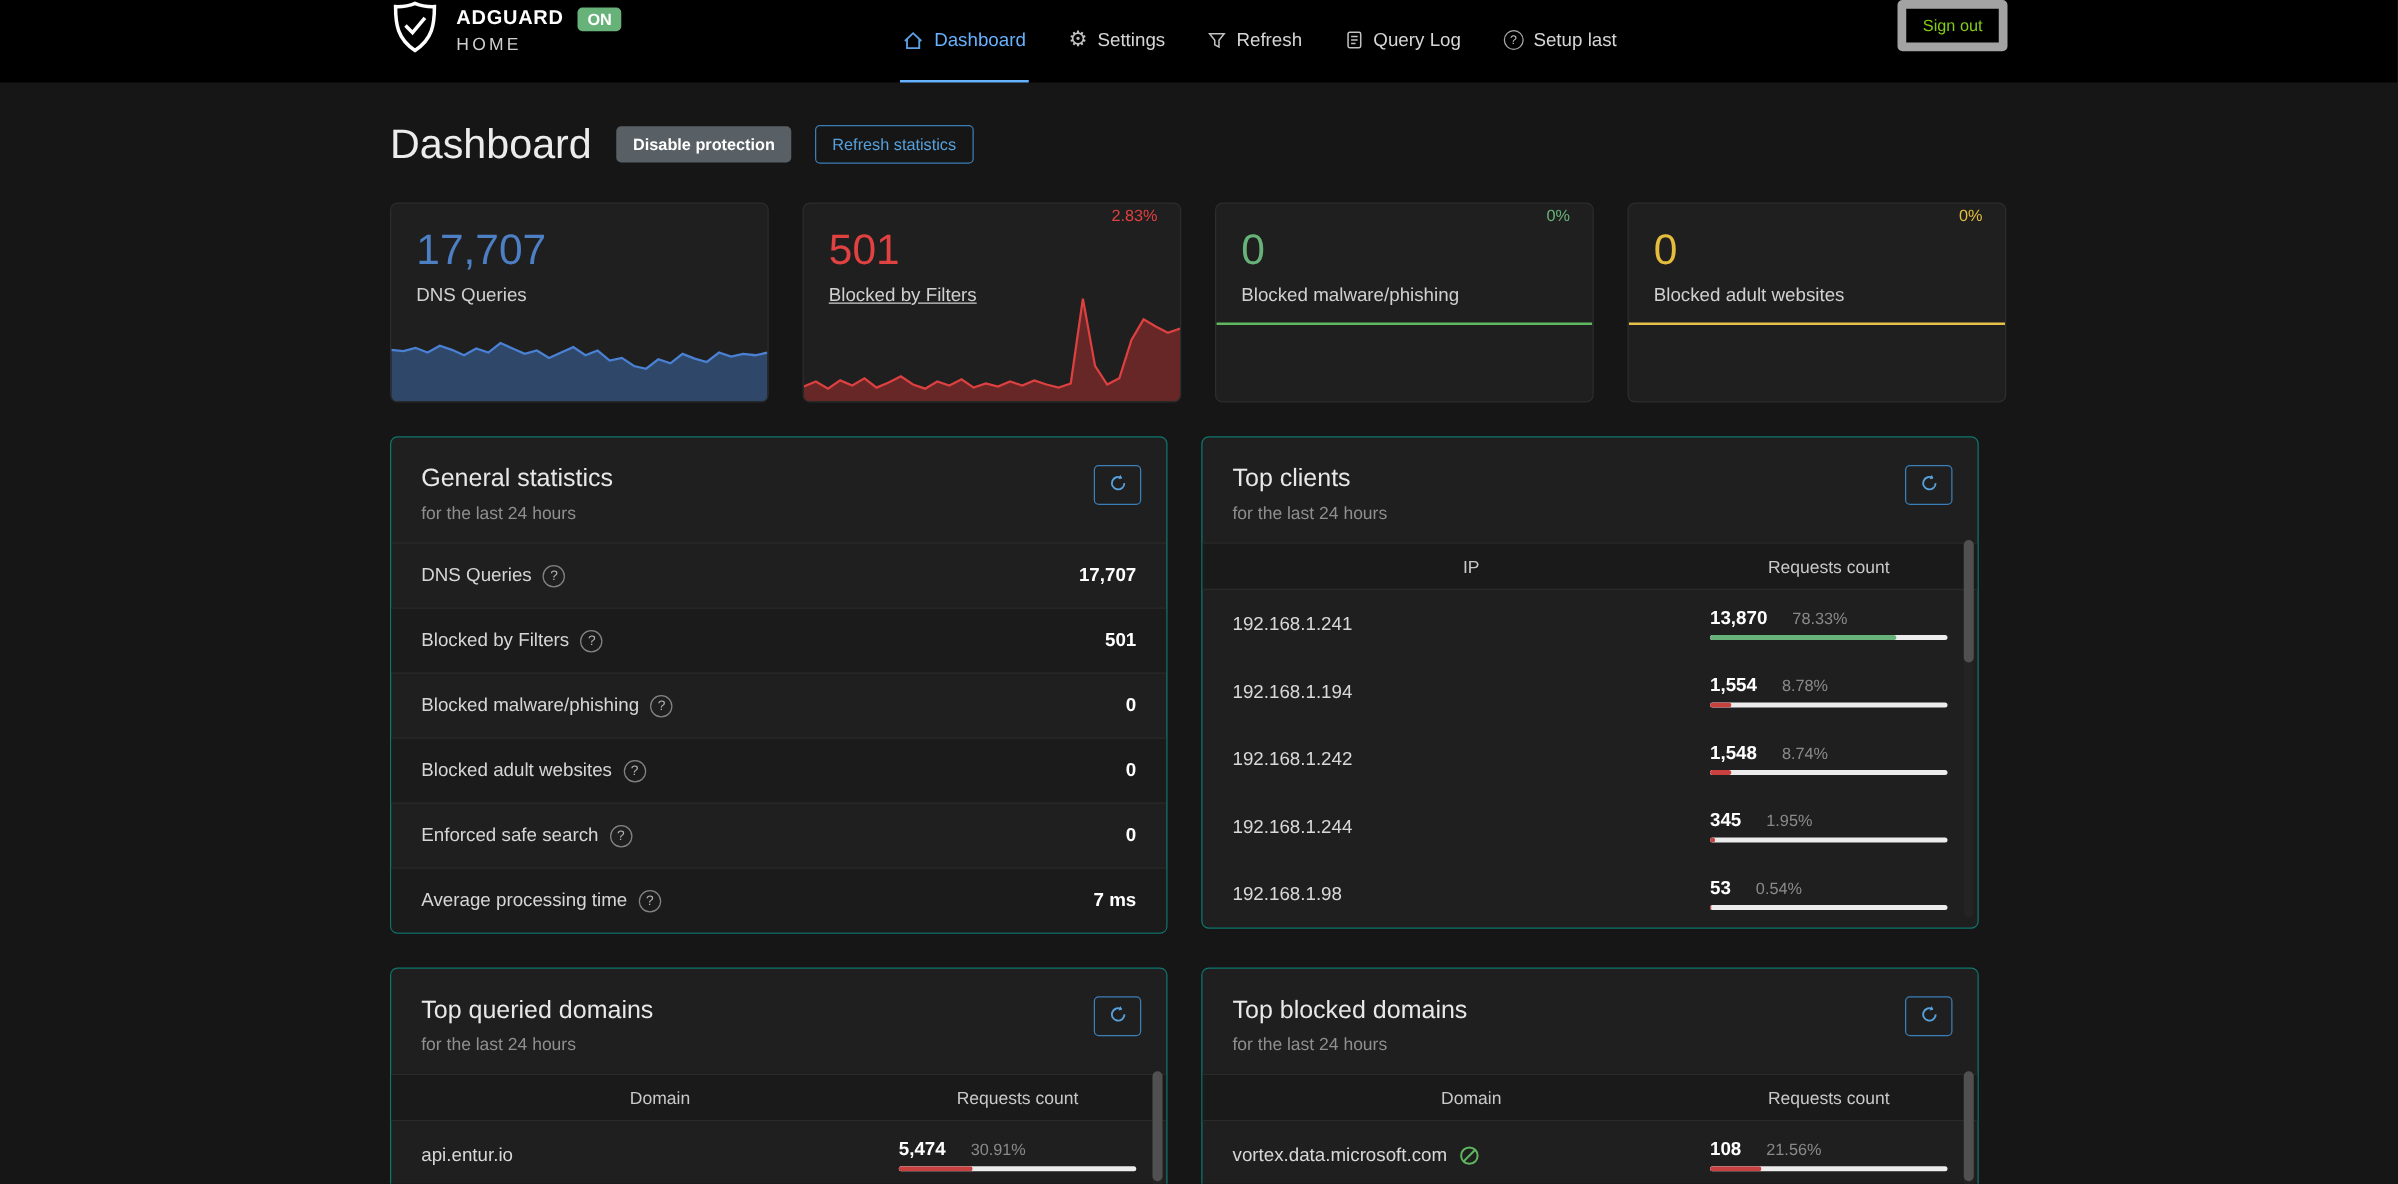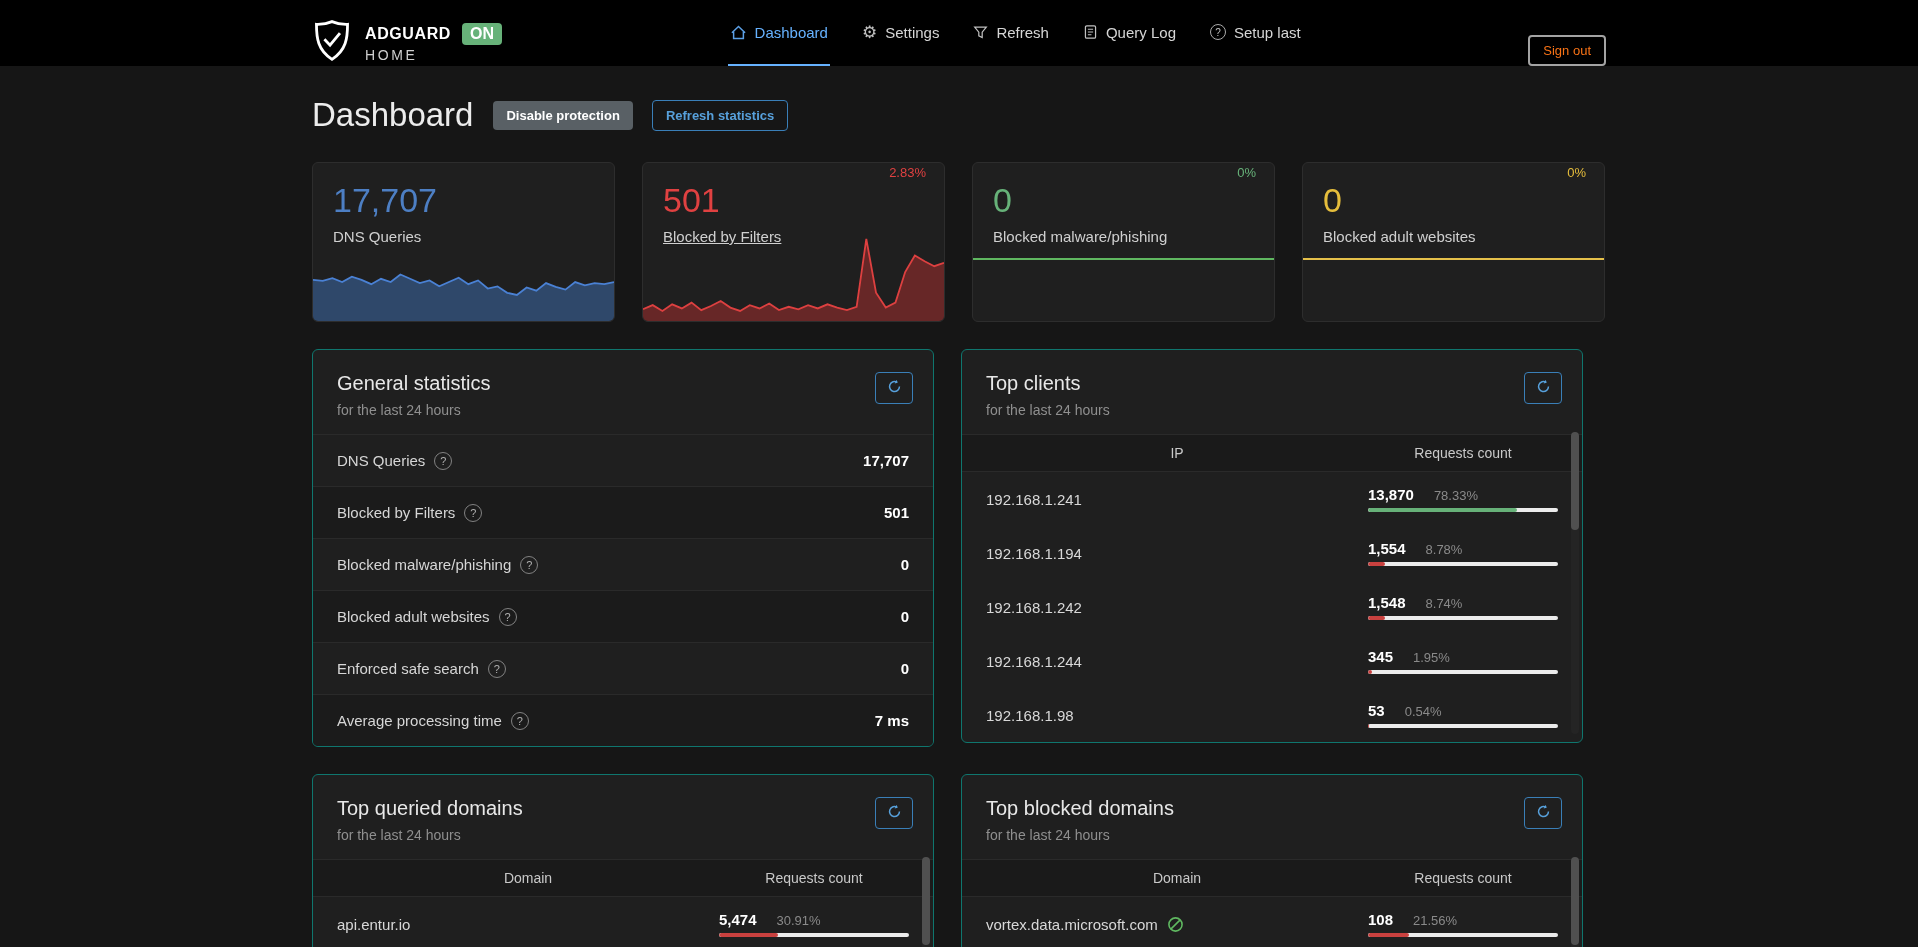--- a/index.html
+++ b/index.html
@@ -6,45 +6,45 @@
   html,body { margin:0; padding:0; }
   body {
     width:1918px; height:947px; overflow:hidden;
     background:#161616;
     font-family:"Liberation Sans", sans-serif;
     color:#d6d6d6;
   }
 
   
   .navbar { height:66px; background:#000; }
-  .nav-container { width:1294px; height:100%; margin:0 auto; display:flex; align-items:flex-end; }
+  .nav-container { width:1294px; height:100%; margin:0 auto; display:flex; align-items:flex-start; }
   .brand { display:flex; align-items:center; gap:13px; cursor:pointer; }
   .brand-text .brand-row { display:flex; align-items:center; }
   .brand-name { font-size:16px; font-weight:bold; color:#fff; letter-spacing:0.6px; }
   .brand-sub { font-size:14px; color:#cfcfcf; letter-spacing:2.6px; margin-top:2px; }
-  .on-badge { background:#67b279; color:#fff; font-size:16px; font-weight:bold; padding:2px 8px; border-radius:4px; margin-left:11px; }
+  .on-badge { background:#67b279; color:#fff; font-size:13px; font-weight:bold; padding:2px 8px; border-radius:4px; margin-left:11px; }
   .nav-menu { flex:1; display:flex; justify-content:center; gap:30px; height:100%; margin:0 20px; }
   .nav-item { display:flex; align-items:center; gap:8px; height:100%; padding:0 2px;
               font-size:15px; color:#d6d6d6; border-bottom:2px solid transparent; cursor:pointer; }
   .nav-item .nav-icon { display:inline-flex; align-items:center; opacity:.9; }
   .nav-item.active { color:#66b2ff; border-bottom-color:#66b2ff; }
   .uni-icon { font-size:17px; line-height:1; font-family:"DejaVu Sans", sans-serif; }
-  .signout-btn { background:transparent; border:2px solid #a3a3a3; color:#f97316;
+  .signout-btn { background:transparent; border:7px solid #a3a3a3; color:#84cc16;
                  font-size:13px; padding:6px 13px; border-radius:4px; cursor:pointer;
                  font-family:"Liberation Sans", sans-serif; }
 
   
   .page-container { width:1294px; margin:0 auto; }
   .page-header { margin-top:30px; display:flex; align-items:center; }
   h1 { font-size:33px; font-weight:400; color:#ececec; margin:0 20px 0 0; }
   .btn-gray { background:#596065; color:#fff; border:none; font-size:13px; font-weight:bold;
               padding:7px 13px; border-radius:4px; margin-right:19px; cursor:pointer;
               font-family:"Liberation Sans", sans-serif; }
   .btn-outline { background:transparent; color:#57a0db; border:1px solid #3a7fb8; font-size:13px;
-                 font-weight:bold; padding:7px 13px; border-radius:4px; cursor:pointer;
+                 font-weight:normal; padding:7px 13px; border-radius:4px; cursor:pointer;
                  font-family:"Liberation Sans", sans-serif; }
 
   
   .stat-row { display:flex; gap:27px; margin-top:28px; }
   .stat-card { position:relative; width:303px; height:160px; background:#1f1f1f;
                border:1px solid #2d2d2d; border-radius:6px; overflow:hidden; }
   .stat-value { font-size:34px; font-weight:400; margin:18px 0 8px 20px; position:relative; z-index:2; }
   .stat-label { font-size:15px; color:#d0d0d0; margin-left:20px; position:relative; z-index:2; }
   .stat-label.link { text-decoration:underline; cursor:pointer; }
   .stat-percent { position:absolute; top:2px; right:18px; font-size:13px; z-index:2; }

